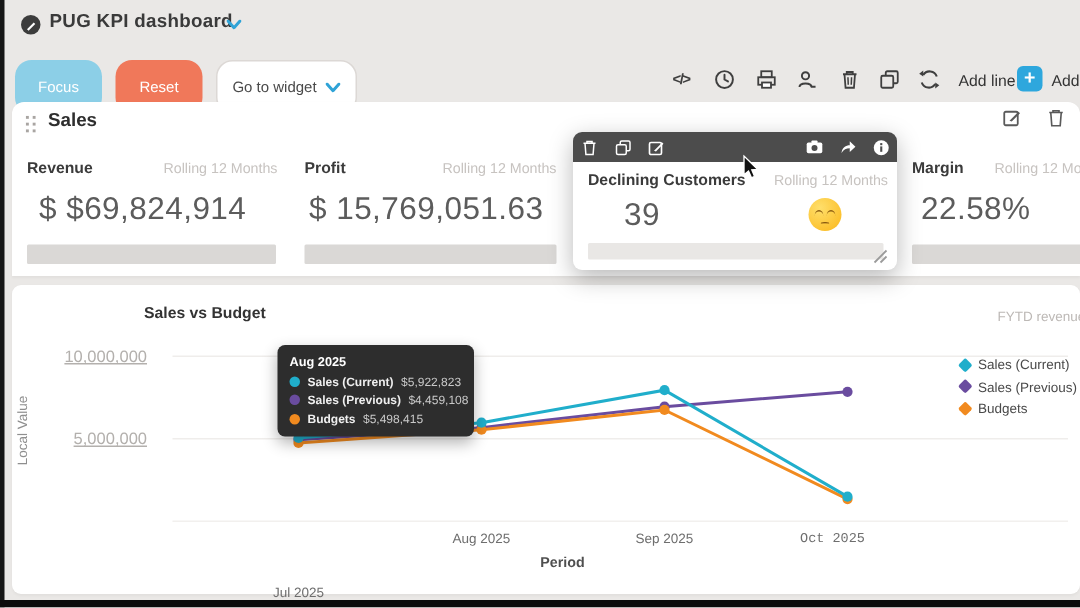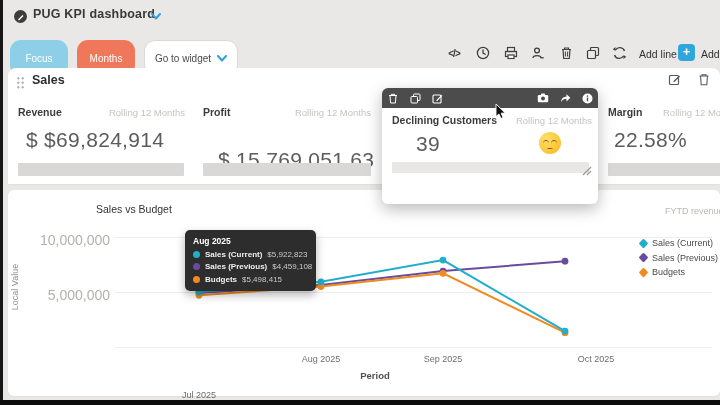--- a/index.html
+++ b/index.html
@@ -42,44 +42,44 @@
                  background-size:4.5px 4.5px; }
   .sales-title { left:32px; top:73px; font-size:12.5px; font-weight:700; color:#2e2e2e; }
   .panel-icon { top:72px; color:#5a5a5a; }
 
   .kpi-label  { font-size:10.5px; font-weight:700; color:#3b3b3b; }
   .kpi-period { font-size:9.5px; color:#c7c3c0; text-align:right; white-space:nowrap; }
   .kpi-value  { font-size:21px; color:#5c5c5c; letter-spacing:.3px; white-space:nowrap;text-align:center; }
   .kpi-bar    { height:13px; background:#dad8d6; border-radius:1px; }
 
   
-  .float-card { left:382px; top:88px; width:216px; height:116px; background:#fff; border-radius:6px; z-index:20;
+  .float-card { left:382px; top:88px; width:216px; height:92px; background:#fff; border-radius:6px; z-index:20;
                 box-shadow:0 5px 16px rgba(0,0,0,.28); }
   .float-toolbar { left:0; top:0; width:216px; height:20px; background:#4c4c4c; border-radius:6px 6px 0 0;
                    display:flex; align-items:center; }
   .ft-icon { width:22px; height:20px; display:flex; align-items:center; justify-content:center; color:#fff; }
   .emoji-face { left:157px; top:44px; width:22px; height:22px; border-radius:50%;
                 background:radial-gradient(circle at 35% 30%, #ffdf6b, #fcc332 70%, #f5b41f); }
   .emoji-face .eye { position:absolute; top:8px; width:6px; height:4px;
                      border-top:1.6px solid #8a5b10; border-radius:50% 50% 0 0 / 100% 100% 0 0; }
   .emoji-face .mouth { position:absolute; left:8px; top:15.5px; width:6px; height:3px;
                        border-top:1.5px solid #8a5b10; border-radius:40%; }
   .resize-handle { left:198px; top:78px; }
 
   
   .cursor { left:495px; top:103px; z-index:40; }
 
   
   .chart-card { left:8px; top:190px; width:712px; height:206px; background:#fff; border-radius:6px;
                 box-shadow:0 1px 2px rgba(0,0,0,.04); }
-  .chart-title { left:40px; top:13px; font-size:10.5px; font-weight:400; color:#333;padding-left:48px; }
+  .chart-title { left:40px; top:13px; font-size:10.5px; font-weight:700; color:#333;padding-left:48px; }
   .fytd-note { left:657px; top:16px; font-size:9px; color:#bdb9b6; white-space:nowrap; }
   .ylabel { left:-38px; top:92px; width:90px; text-align:center; font-size:9px; color:#8f8f8f;
             transform:rotate(-90deg); }
-  .ytick { left:30px; width:72px; text-align:right; font-size:14px; color:#b3b0ad; }
+  .ytick { left:18px; width:72px; text-align:right; font-size:11px; color:#b3b0ad;text-decoration:underline; }
   .gridline { left:107px; width:597px; height:1px; background:#efedeb; }
   .baseline { left:107px; width:597px; height:1px; background:#f2f0ee; }
   .xtick { width:64px; text-align:center; font-size:9px; color:#6e6e6e; top:164px; }
   .xlabel { left:327px; top:180px; width:80px; text-align:center; font-size:9.5px; font-weight:700; color:#4f4f4f; }
   .legend { left:632px; top:48px; display:flex; flex-direction:column; gap:4.5px; }
   .legend-item { display:flex; align-items:center; gap:5px; height:10px; }
   .legend-marker { width:7px; height:7px; transform:rotate(45deg); border-radius:1.5px; flex:none; }
   .legend-text { font-size:9px; color:#4a4a4a; white-space:nowrap; }
 
   
@@ -101,21 +101,21 @@
   <svg width="8" height="8" viewBox="0 0 8 8">
       <path d="M1 6.5 L5.5 2 L6.5 3 L2 7.5 Z" fill="#fff"></path>
     </svg>
 </div>
 <div class="abs page-title">PUG KPI dashboard</div>
 <svg class="abs chev" style="left:151px;top:13px;" viewBox="0 0 10 7">
     <polyline points="1,1 5,5.5 9,1" fill="none" stroke="#2fa3d7" stroke-width="2" stroke-linecap="round" stroke-linejoin="round"></polyline>
   </svg>
 
 <div class="abs pill btn-focus">Focus</div>
-<div class="abs pill btn-reset">Months</div>
+<div class="abs pill btn-reset">Reset</div>
 <div class="abs pill btn-goto">
   <span>Go to widget</span>
   <svg class="chev" viewBox="0 0 10 7">
       <polyline points="1,1 5,5.5 9,1" fill="none" stroke="#2fa3d7" stroke-width="2" stroke-linecap="round" stroke-linejoin="round"></polyline>
     </svg>
 </div>
 
 <div class="abs tb-icon code-icon" style="left:446px;">&lt;/&gt;</div>
 <div class="abs tb-icon" style="left:475px;">
   <svg width="14" height="14" viewBox="0 0 14 14">
@@ -179,21 +179,21 @@
     </svg>
 </div>
 
 <div class="abs kpi-label" style="left:18px;top:106px;">Revenue</div>
 <div class="abs kpi-period" style="left:90px;top:107px;width:95px;">Rolling 12 Months</div>
 <div class="abs kpi-value" style="left:26px;top:128px;">$ $69,824,914</div>
 <div class="abs kpi-bar" style="left:18px;top:163px;width:166px;"></div>
 
 <div class="abs kpi-label" style="left:203px;top:106px;">Profit</div>
 <div class="abs kpi-period" style="left:276px;top:107px;width:95px;">Rolling 12 Months</div>
-<div class="abs kpi-value" style="left:218px;top:128px;margin-top:20px;">$ 15,769,051.63</div>
+<div class="abs kpi-value" style="left:206px;top:128px;">$ 15,769,051.63</div>
 <div class="abs kpi-bar" style="left:203px;top:163px;width:168px;"></div>
 
 <div class="abs kpi-label" style="left:608px;top:106px;">Margin</div>
 <div class="abs kpi-period" style="left:663px;top:107px;width:95px;text-align:left;">Rolling 12 Months</div>
 <div class="abs kpi-value" style="left:614px;top:128px;">22.58%</div>
 <div class="abs kpi-bar" style="left:608px;top:163px;width:120px;"></div>
 
 <div class="abs float-card">
   <div class="abs float-toolbar">
     <div class="ft-icon">
@@ -284,21 +284,21 @@
       <circle cx="191" cy="102.0" r="3.4" fill="#20aecb"></circle>
       <circle cx="313" cy="91.8" r="3.4" fill="#20aecb"></circle>
       <circle cx="435" cy="70.1" r="3.4" fill="#20aecb"></circle>
       <circle cx="557" cy="141.1" r="3.4" fill="#20aecb"></circle>
     </svg>
 
   <div id="xticks">
       <div class="abs xtick" style="left: 159px; margin-top: 36px;">Jul 2025</div>
       <div class="abs xtick" style="left: 281px;">Aug 2025</div>
       <div class="abs xtick" style="left: 403px;">Sep 2025</div>
-      <div class="abs xtick" style="left: 556px;">Oct 2025</div>
+      <div class="abs xtick" style="left: 515px; font-family: Liberation Mono, monospace;">Oct 2025</div>
     </div>
   <div class="abs xlabel">Period</div>
 
   <div class="abs legend" id="legend">
       <div class="legend-item">
         <span class="legend-marker" style="background: rgb(32, 174, 203);"></span>
         <span class="legend-text">Sales (Current)</span>
       </div>
       <div class="legend-item">
         <span class="legend-marker" style="background: rgb(106, 76, 159);"></span>

